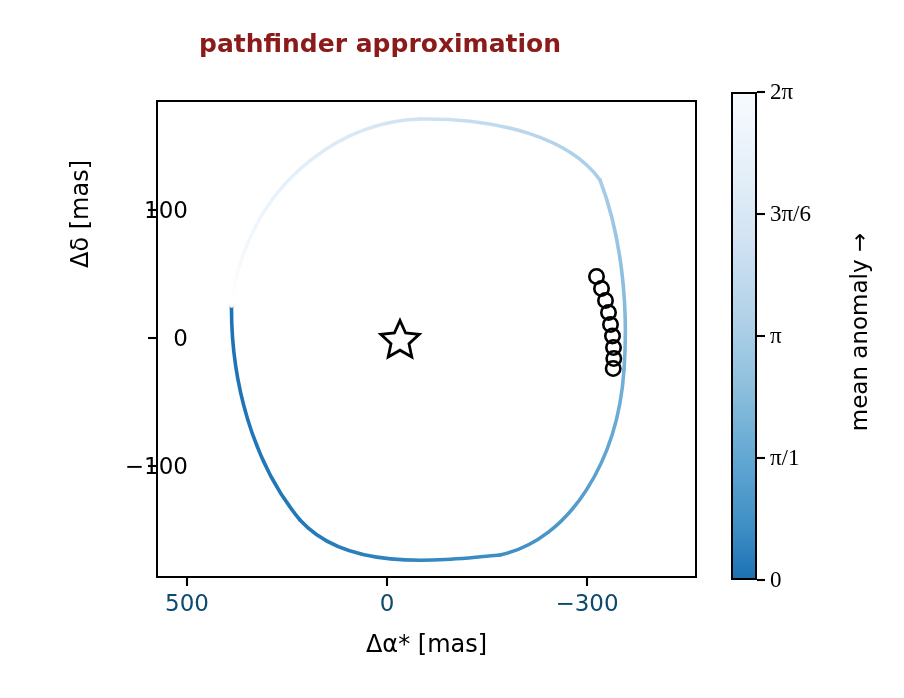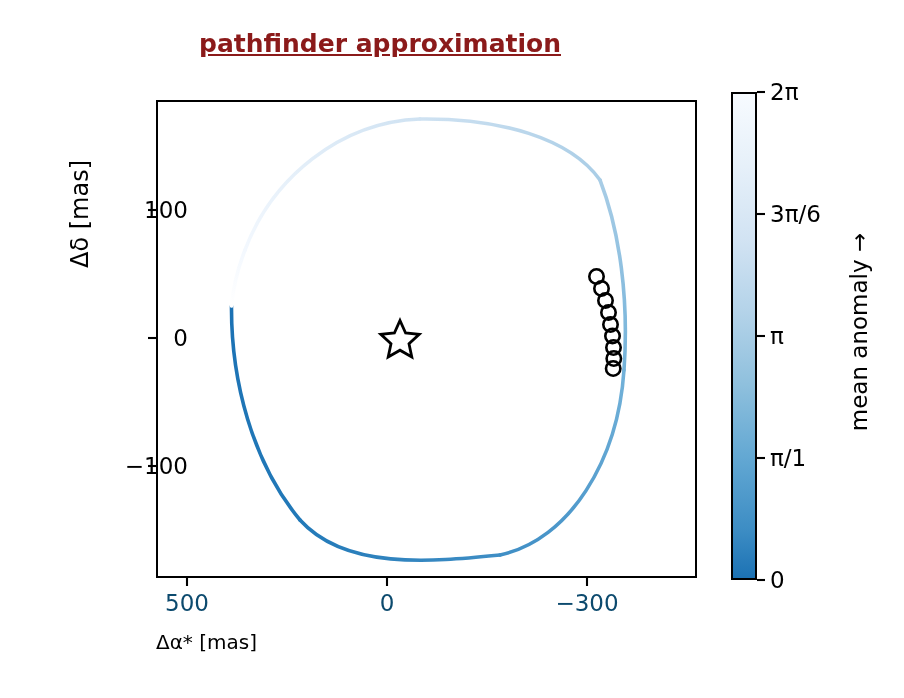--- a/index.html
+++ b/index.html
@@ -24,21 +24,20 @@
     position: absolute;
     left: 0;
     top: 29px;
     width: 760px;
     text-align: center;
     font-size: 25px;
     font-weight: bold;
     color: #8b1a1a;
     letter-spacing: 0px;
     white-space: nowrap;
-    text-decoration: underline;
   }
   .axes-frame {
     position: absolute;
     left: 156px;
     top: 100px;
     width: 541px;
     height: 478px;
     border: 2.1px solid #000000;
     box-sizing: border-box;
     background: #ffffff;
@@ -66,21 +65,22 @@
     text-align: right;
     transform: translateY(-50%);
     right: 716px;
     white-space: nowrap;
   }
   .xlabel {
     position: absolute;
     top: 630px;
     left: 156px;
     width: 541px;
-    font-size: 20px;
+    text-align: center;
+    font-size: 24px;
     color: #000000;
     white-space: nowrap;
   }
   .ylabel {
     position: absolute;
     left: -60px;
     top: 200px;
     width: 280px;
     text-align: center;
     font-size: 24px;
@@ -103,20 +103,21 @@
     width: 100%;
     height: 100%;
   }
   .cbar-tick-label {
     position: absolute;
     font-size: 23px;
     color: #000000;
     left: 770px;
     transform: translateY(-50%);
     white-space: nowrap;
+    font-family: Liberation Serif, serif;
   }
   .cbar-label {
     position: absolute;
     left: 704px;
     top: 319px;
     width: 310px;
     text-align: center;
     font-size: 23px;
     color: #000000;
     transform: rotate(-90deg);

